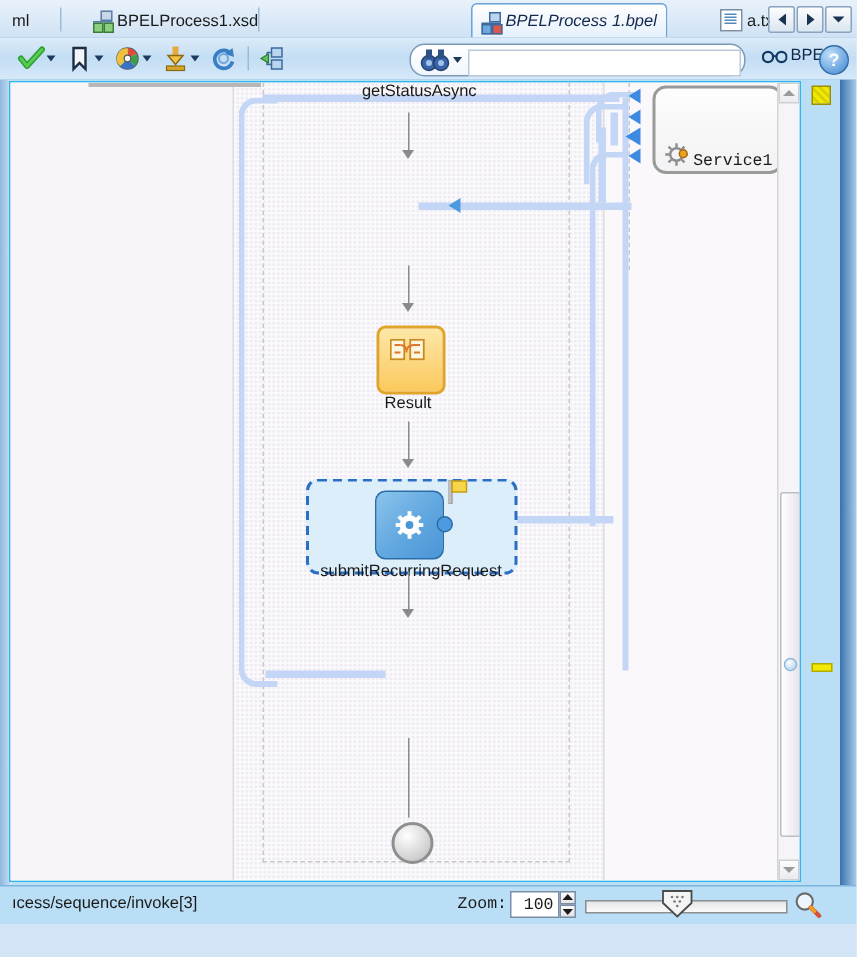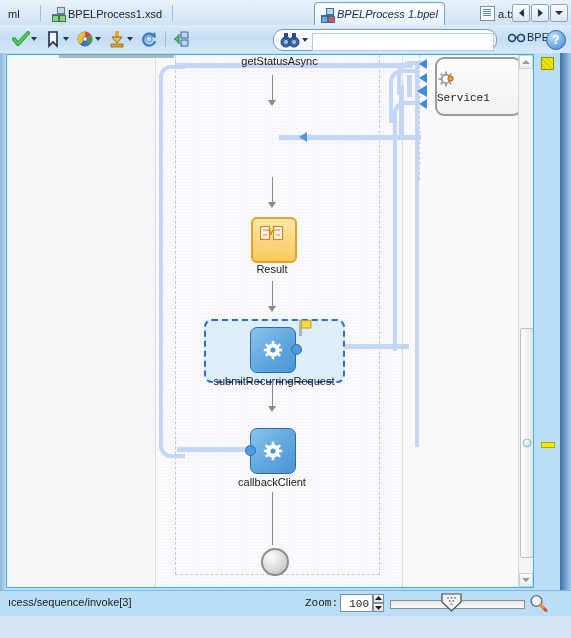--- a/index.html
+++ b/index.html
@@ -186,21 +186,21 @@
   }
   .end-node {
     width:24px;height:24px;border-radius:50%;
     background: radial-gradient(circle at 35% 30%, #ffffff, #cfcfcf 70%, #b0b0b0 100%);
     border:2px solid #8e8e8e;
   }
   .service-box {
     width:83px; height:55px; border-radius:9px;
     background: linear-gradient(to bottom,#fdfdfd,#f2f2f4);
     border:2px solid #9a9a9a;
-    display:flex; flex-direction:column; align-items:flex-start; justify-content:center;
+    display:flex; flex-direction:row; align-items:flex-end; justify-content:center;
   }
   .service-label { font-size:11px; color:#1a1a1a; font-family:"Liberation Mono", monospace; margin-top:2px;}
 
   .selection-box {
     position:absolute;
     border:2px dashed #2b6fc4;
     border-radius:8px;
     background:#ddeefb;
   }
 
@@ -326,21 +326,21 @@
 </head>
 <body>
 
 <div id="app">
 
   <div class="tabbar">
     <div class="tab inactive" style="left:2px;">
       <span>ml</span>
     </div>
     <div class="tabsep" style="left:40px;"></div>
-    <div class="tab inactive" style="left:46px;">
+    <div class="tab inactive" style="left:56px;">
       <span class="tab-ico ico-xsd">
           <i class="a"></i>
           <i class="b"></i>
         </span>
       <span>BPELProcess1.xsd</span>
     </div>
     <div class="tabsep" style="left:172px;"></div>
     <div class="tab active" style="left:314px;">
       <span class="tab-ico ico-bpel">
           <i class="a"></i>
@@ -574,42 +574,20 @@
         </div>
         <div class="flag" style="left:292px; top:265px;">
           <svg width="13" height="16" viewBox="0 0 13 16">
             <rect x="0" y="0" width="2.4" height="16" fill="#c0c0c0" stroke="#8a8a8a" stroke-width=".6"></rect>
             <polygon points="2.4,0.6 12,0.6 12,8 2.4,8" fill="#f7d64a" stroke="#c79d10" stroke-width="1"></polygon>
           </svg>
         </div>
         <div class="vline" style="left:265px; top:326px; height:28px;"></div>
         <div class="arrowhead-down" style="left:261px; top:351px;"></div>
 
-        <div class="node" style="left:243px; top:373px;">
-          <div class="sq-node">
-            <span class="gear">
-              <svg width="20" height="20" viewBox="0 0 20 20">
-                <g fill="#ffffff">
-                  <circle cx="10" cy="10" r="6.6"></circle>
-                  <rect x="8.7" y="0.8" width="2.6" height="4"></rect>
-                  <rect x="8.7" y="15.2" width="2.6" height="4"></rect>
-                  <rect x="0.8" y="8.7" width="4" height="2.6"></rect>
-                  <rect x="15.2" y="8.7" width="4" height="2.6"></rect>
-                  <rect x="3" y="3.6" width="2.6" height="4" transform="rotate(-45 4.3 5.6)"></rect>
-                  <rect x="14.4" y="3.6" width="2.6" height="4" transform="rotate(45 15.7 5.6)"></rect>
-                  <rect x="3" y="12.4" width="2.6" height="4" transform="rotate(45 4.3 14.4)"></rect>
-                  <rect x="14.4" y="12.4" width="2.6" height="4" transform="rotate(-45 15.7 14.4)"></rect>
-                </g>
-                <circle cx="10" cy="10" r="2.6" fill="#4a95d6"></circle>
-              </svg>
-            </span>
-          </div>
-          <div class="conn-dot" style="left:-5px; top:17px;"></div>
-          <div class="node-label" style="top:48px; left:22px;">callbackClient</div>
-        </div>
         <div class="vline" style="left:265px; top:437px; height:53px;"></div>
 
         <div class="node" style="left:254px; top:493px;">
           <div class="end-node"></div>
         </div>
 
       </div>
 
       <div class="vscroll">
         <div class="vscroll-btn" style="top:0;">

